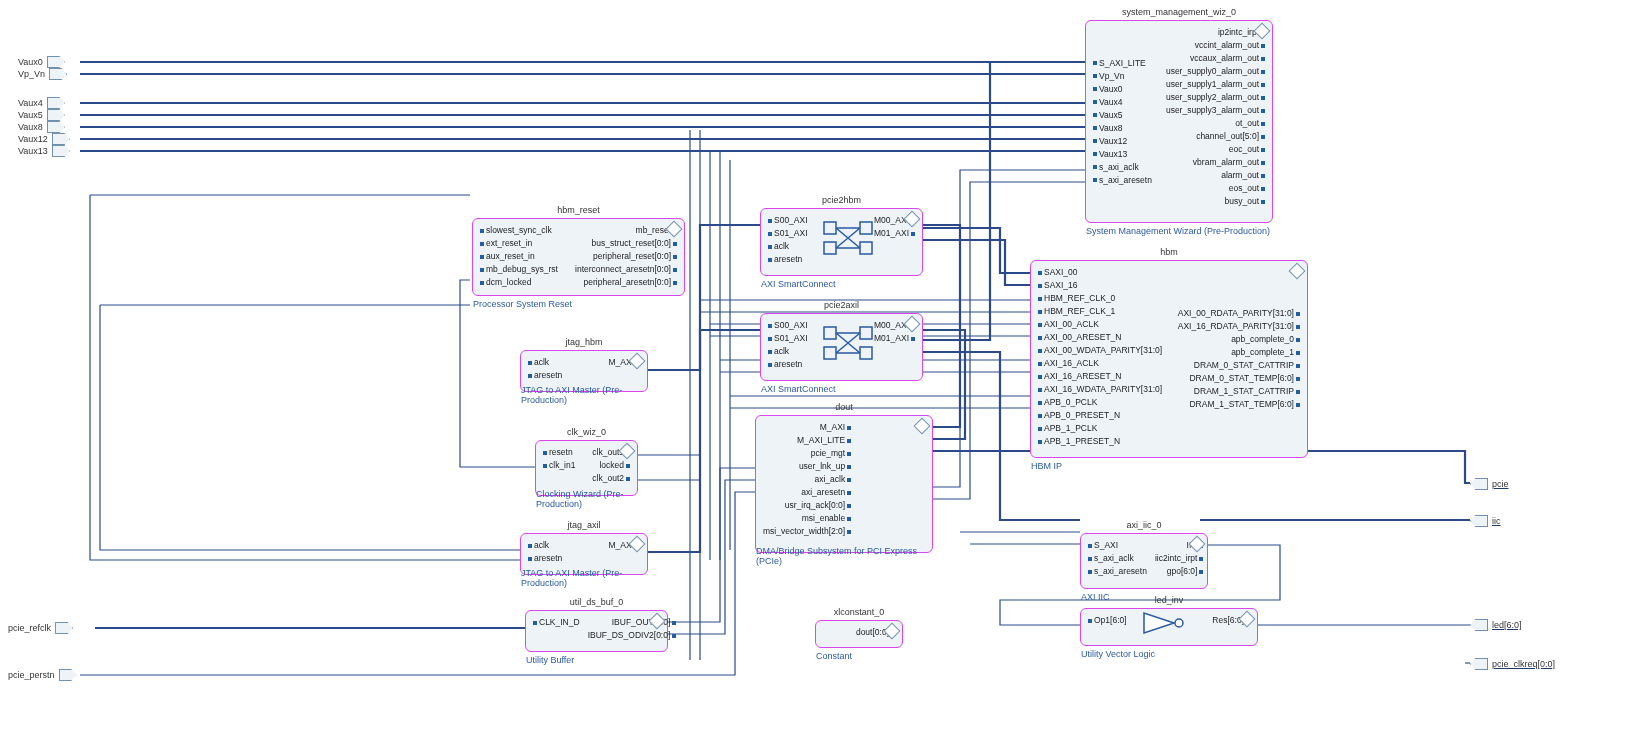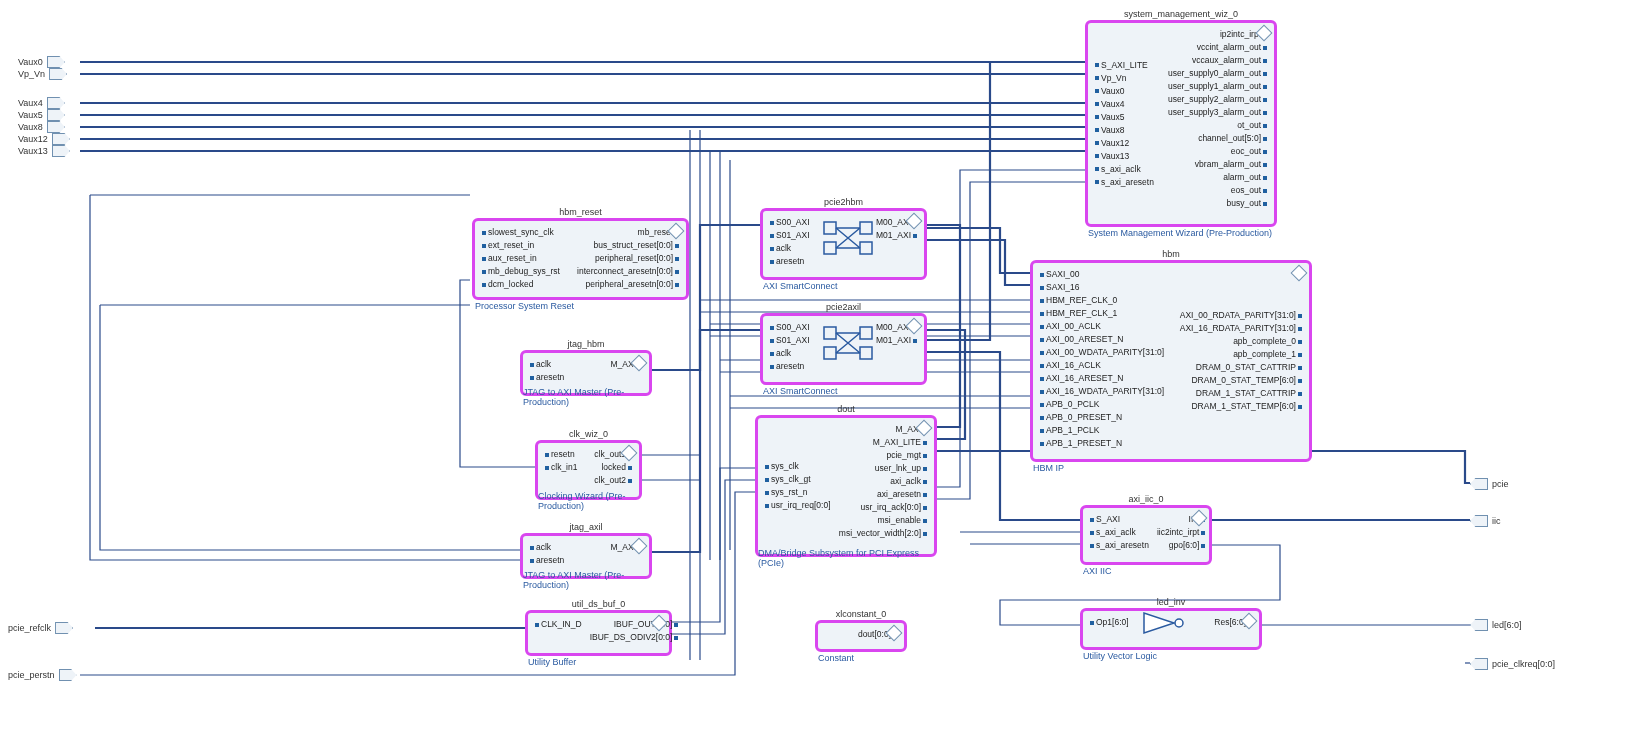--- a/index.html
+++ b/index.html
@@ -1,23 +1,23 @@
 <!DOCTYPE html>
 <html><head>
 <meta charset="utf-8">
 <style>
   html,body{margin:0;padding:0;width:1629px;height:733px;background:#fff;font-family:Arial,Helvetica,sans-serif;font-size:9px;color:#1a3d6e;}
   .canvas{position:relative;width:1629px;height:733px;}
   .extport{position:absolute;display:flex;align-items:center;gap:4px;}
-  .extport.right{flex-direction:row-reverse;}
+  .extport.right{flex-direction:row-reverse;text-decoration:underline;}
   .extport .lbl{white-space:nowrap;color:#333;}
   .extport .pin{width:16px;height:10px;border:1px solid #7090b0;background:#eef3f8;display:block;}
   .extport .pin.out{clip-path:polygon(0 0,70% 0,100% 50%,70% 100%,0 100%);}
   .extport .pin.in{clip-path:polygon(30% 0,100% 0,100% 100%,30% 100%,0 50%);}
-  .block{position:absolute;border:3px solid #d946ef;border-radius:6px;background:#eef3f8;padding:3px;}
+  .block{position:absolute;border:1px solid #d946ef;border-radius:6px;background:#eef3f8;padding:3px;}
   .block .title{position:absolute;width:100%;top:-14px;left:0;text-align:center;color:#333;}
   .block .subtitle{position:absolute;width:100%;bottom:-14px;left:0;text-align:left;color:#2a5aa0;}
   .block .portcol{display:flex;flex-direction:column;gap:2px;padding:3px 4px;}
   .block .ports{display:flex;justify-content:space-between;height:100%;}
   .port{white-space:nowrap;color:#222;display:flex;align-items:center;gap:2px;font-size:8.5px;line-height:11px;}
   .port.r{justify-content:flex-end;text-align:right;}
   .port .dot{width:4px;height:4px;background:#2060a0;display:inline-block;}
   .pinicon{position:absolute;right:4px;top:4px;width:10px;height:10px;border:1px solid #7090b0;background:#fff;transform:rotate(45deg);}
   svg.wires{position:absolute;left:0;top:0;width:1629px;height:733px;pointer-events:none;}
   svg.wires path{fill:none;stroke:#2a4a8a;stroke-width:1.2;}
@@ -390,38 +390,20 @@
           <rect x="42" y="4" width="12" height="12"></rect>
           <rect x="42" y="24" width="12" height="12"></rect>
           <path d="M18 10 L42 10 M18 30 L42 30 M18 10 L42 30 M18 30 L42 10"></path>
         </g>
       </svg></div>
 
 <div class="block" style="left:755px;top:415px;width:170px;height:130px">
   <div class="title">dout</div>
   <span class="pinicon"></span>
   <div class="ports">
-    <div class="portcol" style="justify-content:center">
-      <div class="port">
-            <span class="dot"></span>
-            <span>sys_clk</span>
-          </div>
-      <div class="port">
-            <span class="dot"></span>
-            <span>sys_clk_gt</span>
-          </div>
-      <div class="port">
-            <span class="dot"></span>
-            <span>sys_rst_n</span>
-          </div>
-      <div class="port">
-            <span class="dot"></span>
-            <span>usr_irq_req[0:0]</span>
-          </div>
-    </div>
     <div class="portcol">
       <div class="port r">
             <span>M_AXI</span>
             <span class="dot"></span>
           </div>
       <div class="port r">
             <span>M_AXI_LITE</span>
             <span class="dot"></span>
           </div>
       <div class="port r">
@@ -673,21 +655,21 @@
           </div>
       <div class="port r">
             <span>DRAM_1_STAT_TEMP[6:0]</span>
             <span class="dot"></span>
           </div>
     </div>
   </div>
   <div class="subtitle">HBM IP</div>
 </div>
 
-<div class="block" style="left:1080px;top:505px;width:120px;height:48px">
+<div class="block" style="left:1080px;top:533px;width:120px;height:48px">
   <div class="title">axi_iic_0</div>
   <span class="pinicon"></span>
   <div class="ports">
     <div class="portcol">
           <div class="port">
             <span class="dot"></span>
             <span>S_AXI</span>
           </div>
           <div class="port">
             <span class="dot"></span>

